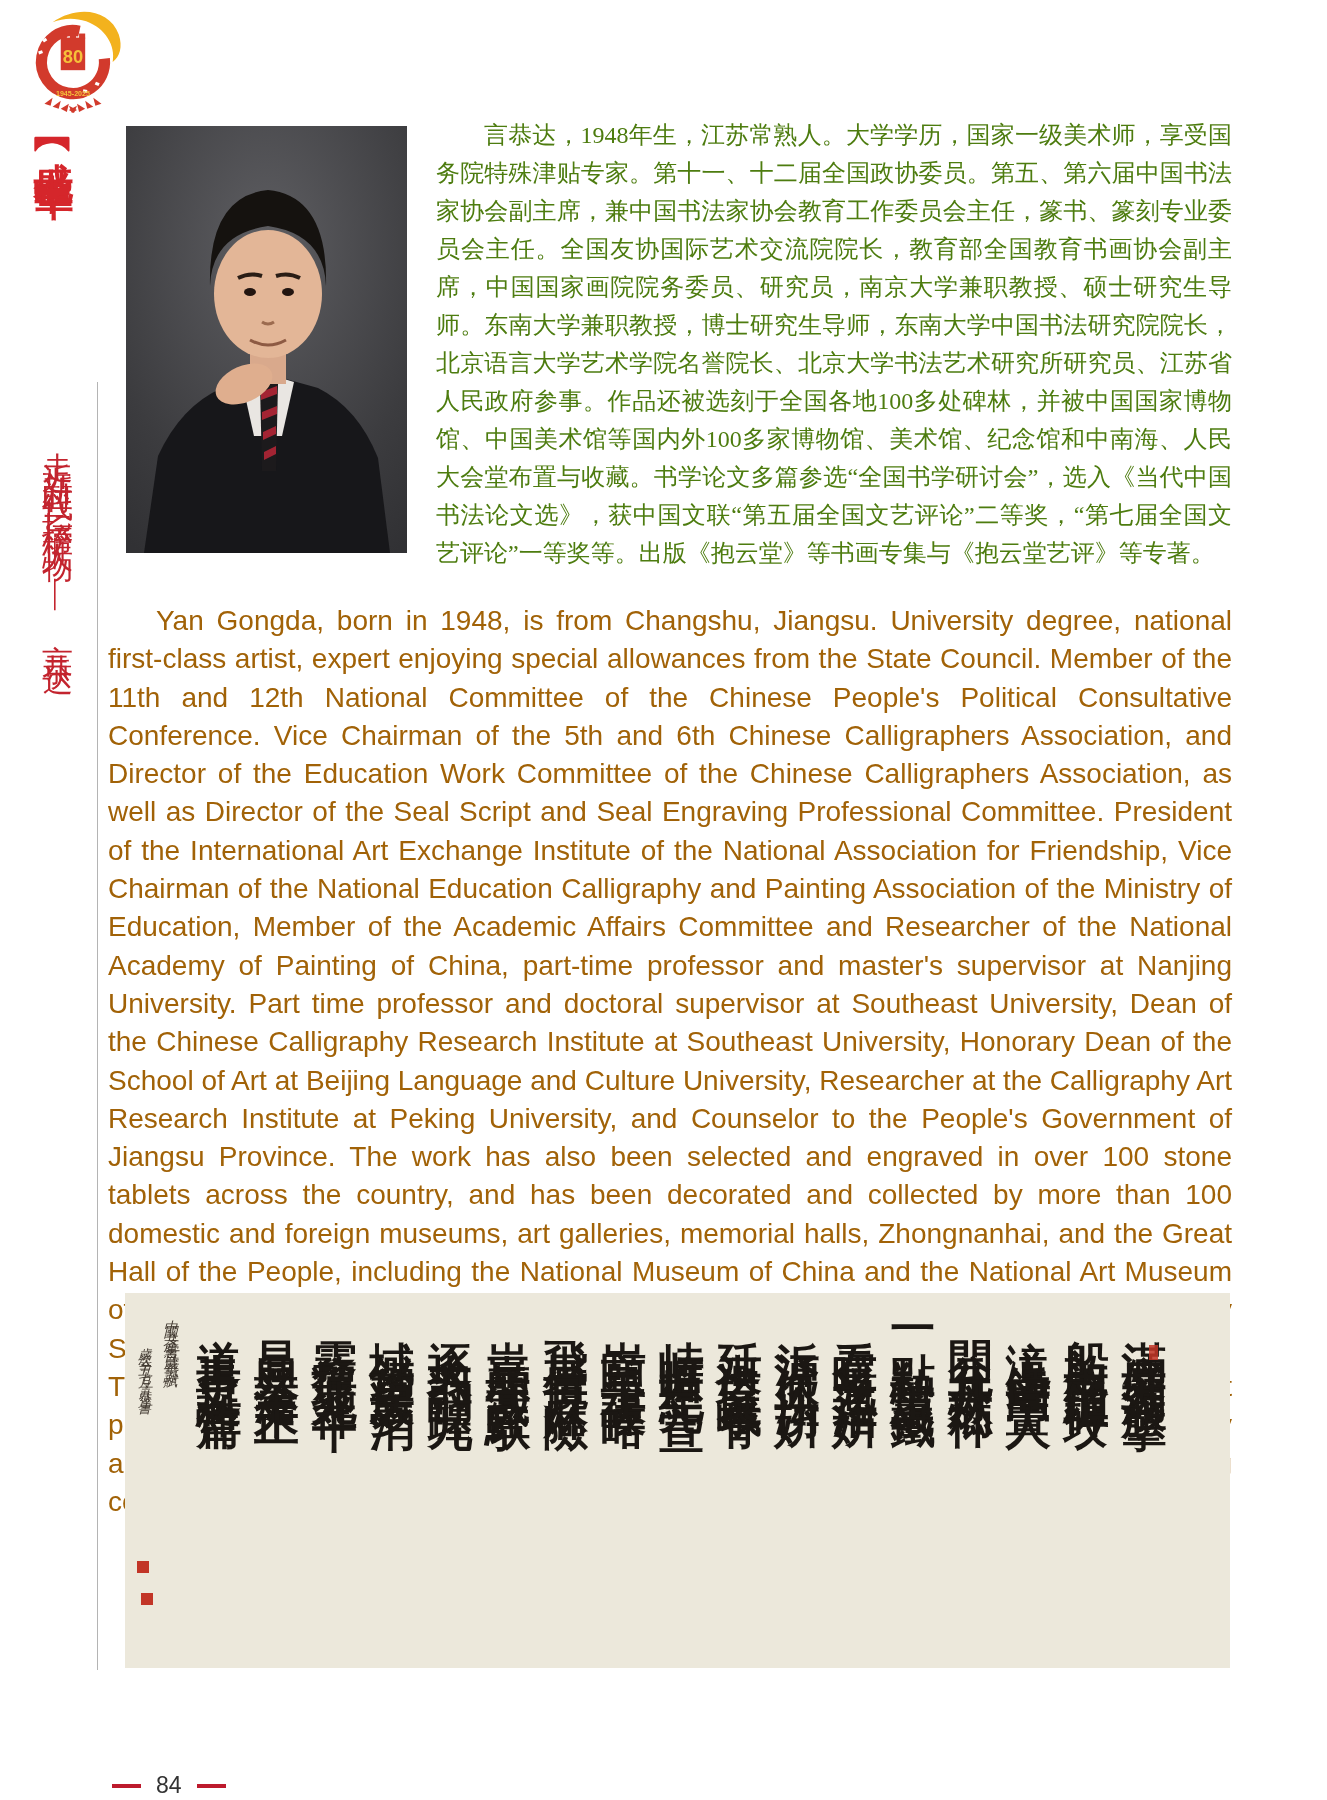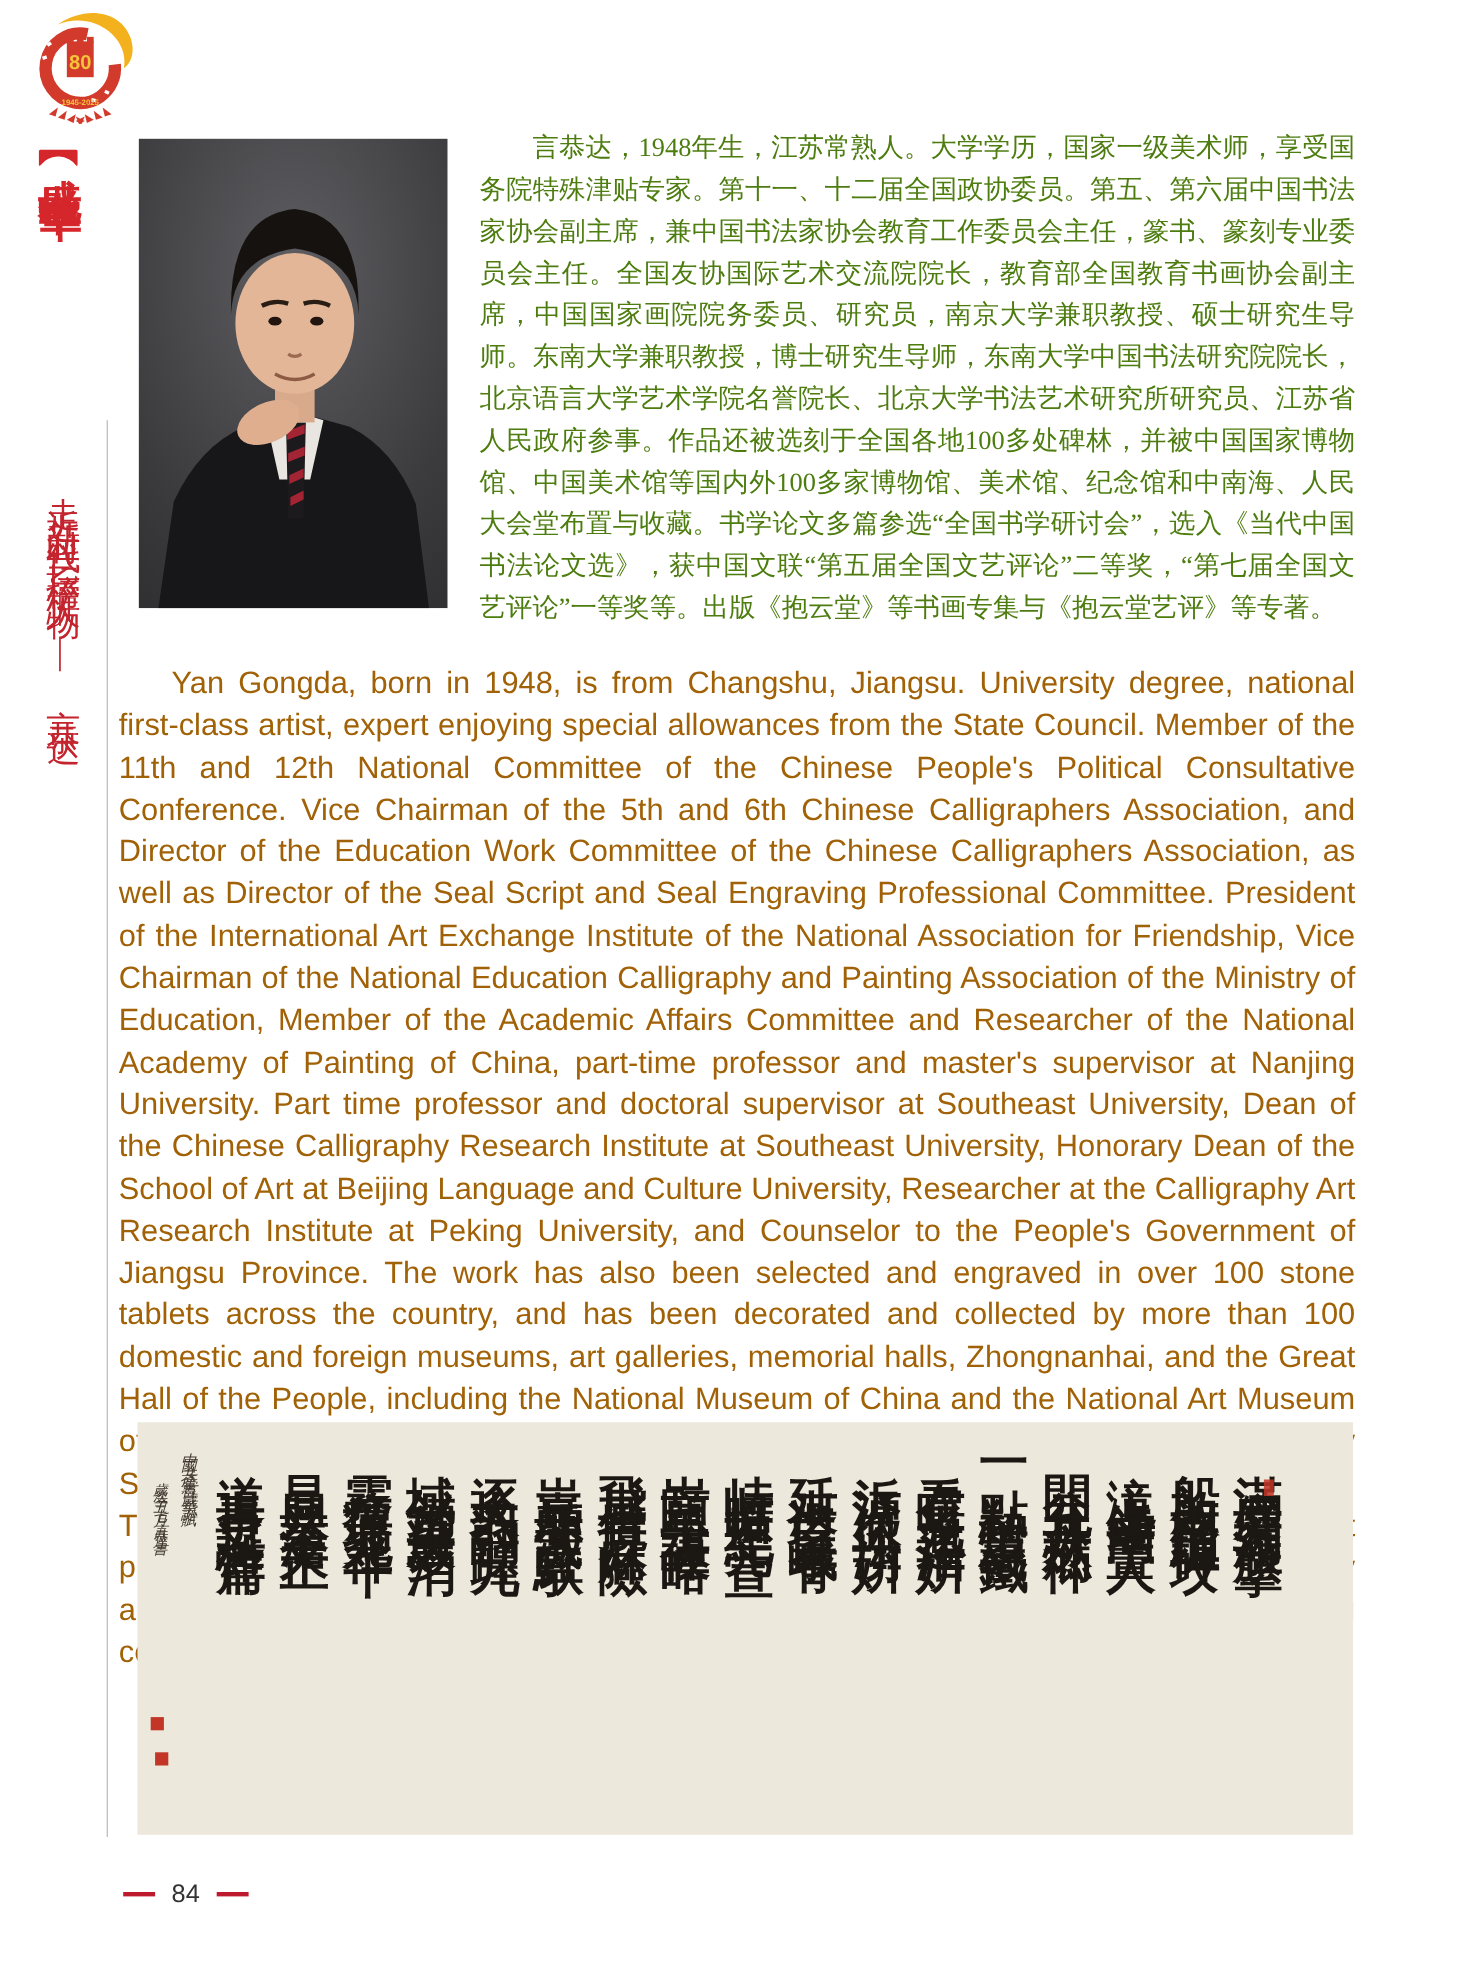--- a/index.html
+++ b/index.html
@@ -42,21 +42,21 @@
   .colophon-col{writing-mode:vertical-rl;text-orientation:upright;
     font-family:"DejaVu Serif",serif;font-size:14px;color:#403830;
     letter-spacing:6px;font-style:italic;}
   .colophon-col.second{margin-top:28px;font-size:13px;}
   .seal{position:absolute;background:#c23527;}
   .seal-top{right:72px;top:52px;width:9px;height:15px;opacity:.85;}
   .seal-a{left:12px;top:268px;width:12px;height:12px;}
   .seal-b{left:16px;top:300px;width:12px;height:12px;}
 
   
-  .pagenum-row{position:absolute;left:112px;top:1708px;display:flex;align-items:center;gap:15px;}
+  .pagenum-row{position:absolute;left:112px;top:1772px;display:flex;align-items:center;gap:15px;}
   .pagedash{width:29px;height:4px;background:#bd1a2d;}
   .pagenum{font-size:23px;color:#333;font-family:"Liberation Sans",sans-serif;}
 </style>
 </head>
 <body>
 
 <svg class="emblem" viewBox="0 0 100 110">
 
   <path d="M28,18 C52,1 84,5 93,30 C97,42 94,52 87,57 C90,41 80,24 61,17 C49,13 38,14 28,18 Z" fill="#f3b21d"></path>
 

